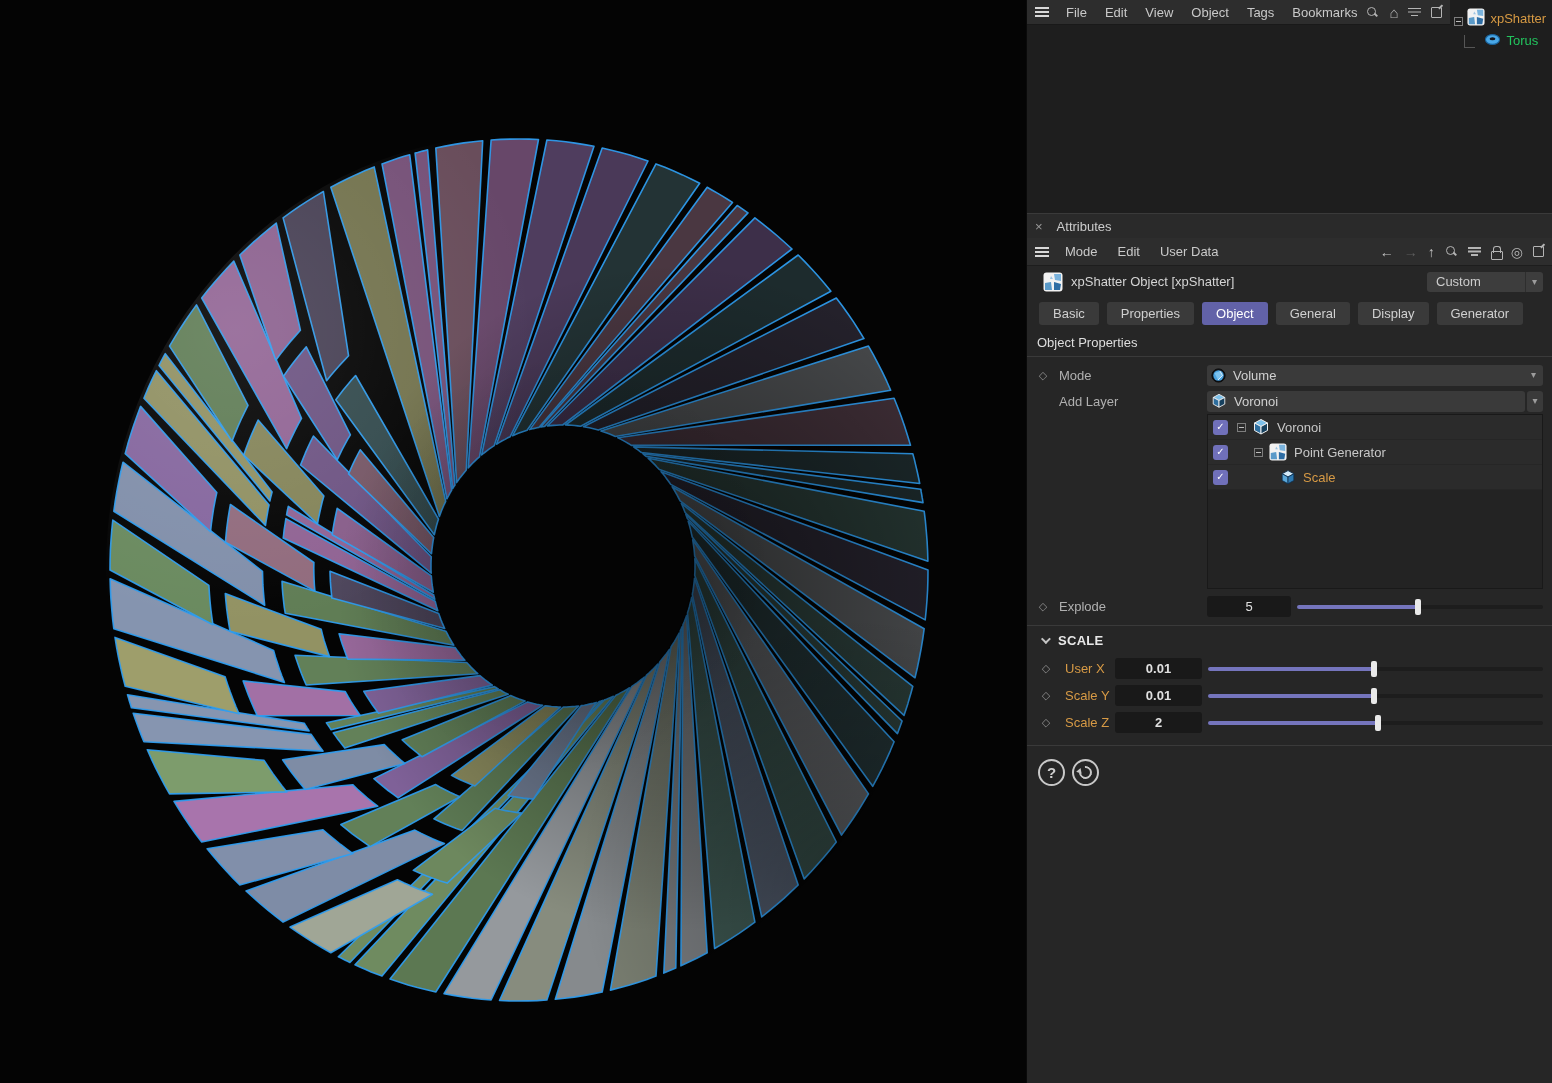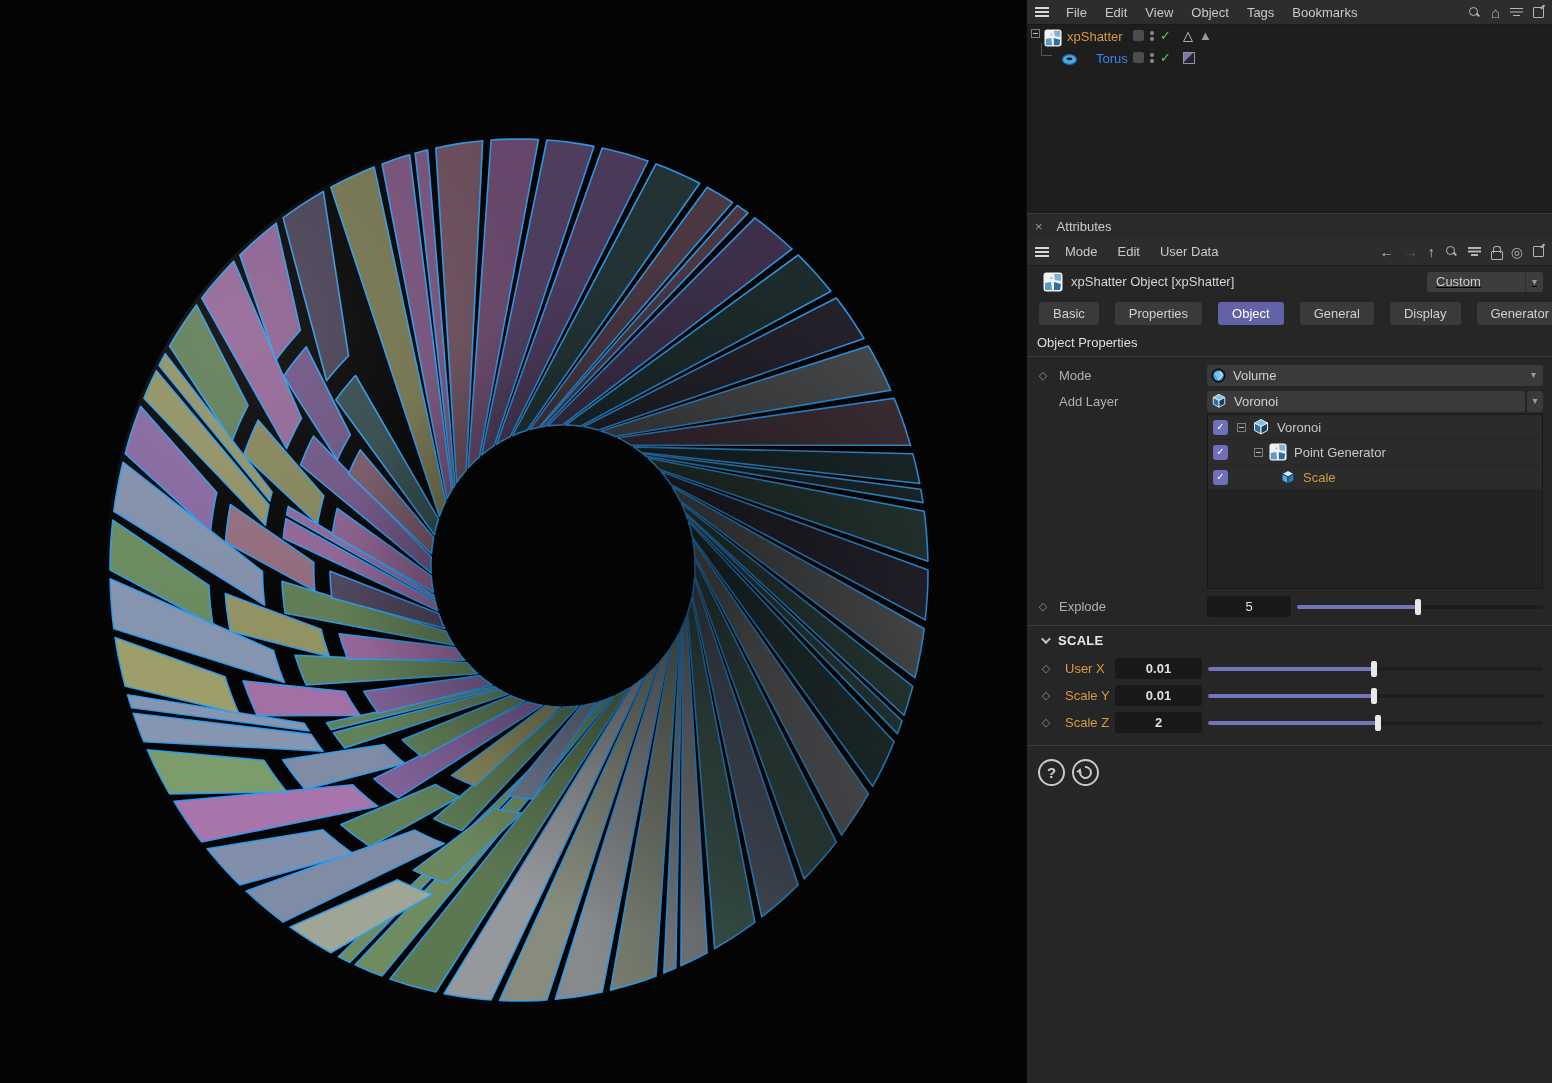--- a/index.html
+++ b/index.html
@@ -6,28 +6,28 @@
   *{box-sizing:border-box;font-family:"Liberation Sans","DejaVu Sans",sans-serif;}
   .stage{position:relative;width:1552px;height:1083px;overflow:hidden;background:#040404;}
 
   
   .viewport{position:absolute;left:0;top:0;width:1026px;height:1083px;background:#040404;}
 
   
   .rightcol{position:absolute;left:1026px;top:0;width:526px;height:1083px;background:#262626;border-left:1px solid #0a0a0a;display:flex;flex-direction:column;}
 
   
-  .om{height:213px;background:#1e1e1e;display:flex;flex-direction:column;}
+  .om{height:213px;background:#1e1e1e;display:flex;flex-direction:row;}
   .menubar{height:25px;background:#2d2d2d;display:flex;align-items:center;padding:0 8px;gap:0;border-bottom:1px solid #191919;}
   .menubar .mitem{color:#c9c9c9;font-size:13px;padding:0 9px;cursor:default;}
   .mb-right{margin-left:auto;display:flex;align-items:center;gap:10px;}
   .om-tree{flex:1;padding-top:4px;}
-  .om-row{height:22px;display:flex;align-items:flex-start;font-size:13px;position:relative;}
+  .om-row{height:22px;display:flex;align-items:flex-end;font-size:13px;position:relative;}
   .om-label-xp{color:#d79a43;margin-left:5px;}
-  .om-label-torus{color:#3b82f6;margin-left:18px;}
+  .om-label-torus{color:#22c55e;margin-left:5px;}
   .om-state{position:absolute;left:106px;display:flex;align-items:center;gap:6px;}
 
   
   .i-burger{display:inline-block;width:14px;height:10px;position:relative;}
   .i-burger::before{content:"";position:absolute;left:0;top:0;width:14px;height:2px;background:#d8d8d8;box-shadow:0 4px 0 #d8d8d8,0 8px 0 #d8d8d8;}
   .i-search{display:inline-block;width:13px;height:13px;position:relative;}
   .i-search::before{content:"";position:absolute;left:1px;top:1px;width:7px;height:7px;border:1.5px solid #b4b4b4;border-radius:50%;}
   .i-search::after{content:"";position:absolute;left:8px;top:8px;width:4px;height:1.5px;background:#b4b4b4;transform:rotate(45deg);}
   .glyph{color:#b4b4b4;font-size:13px;line-height:1;}
   .i-filter{display:inline-block;width:13px;height:9px;position:relative;}
@@ -58,25 +58,25 @@
   .attr-header{height:25px;background:#2a2a2a;border-top:1px solid #3a3a3a;display:flex;align-items:center;padding:0 8px;gap:14px;}
   .attr-header .close{color:#9a9a9a;font-size:13px;}
   .attr-header .title{color:#cccccc;font-size:13px;text-align:right;}
   .attr-menubar{height:28px;background:#2d2d2d;display:flex;align-items:center;padding:0 8px;border-bottom:1px solid #1d1d1d;}
   .attr-menubar .mitem{color:#c9c9c9;font-size:13px;padding:0 10px;}
   .arrow-glyph{font-size:14px;line-height:1;color:#c6c6c6;}
   .arrow-dim{color:#5f5f5f;}
 
   .obj-row{height:31px;display:flex;align-items:center;padding:0 9px 0 10px;}
   .obj-title{color:#d4d4d4;font-size:13px;margin-left:8px;}
-  .preset{margin-left:auto;width:116px;height:20px;background:#3d3d3d;border-radius:3px;display:flex;align-items:center;text-decoration:underline;}
+  .preset{margin-left:auto;width:116px;height:20px;background:#3d3d3d;border-radius:3px;display:flex;align-items:center;}
   .preset .pv{color:#cccccc;font-size:13px;padding-left:9px;flex:1;}
   .preset .pa{width:18px;height:100%;border-left:1px solid #2e2e2e;display:flex;align-items:center;justify-content:center;}
 
-  .tabs{height:32px;display:flex;align-items:center;padding:0 9px 0 12px;gap:16px;}
+  .tabs{height:32px;display:flex;align-items:center;padding:0 9px 0 12px;gap:8px;}
   .tab{height:23px;padding:0 14px;background:#3a3a3a;border-radius:3px;color:#d0d0d0;font-size:13px;display:flex;align-items:center;}
   .tab.active{background:#6262a8;color:#ffffff;}
 
   .sec-title{height:28px;display:flex;align-items:center;padding:0 10px;color:#dedede;font-size:13px;border-bottom:1px solid #3a3a3a;}
 
   .prow{display:flex;align-items:center;height:26px;padding-right:9px;}
   .lblcol{width:180px;display:flex;align-items:center;gap:0;flex:none;}
   .lblcol .dmark{width:32px;display:flex;justify-content:center;flex:none;}
   .plabel{color:#b0b0b0;font-size:13px;}
   .plabel.orange{color:#d79a45;}

